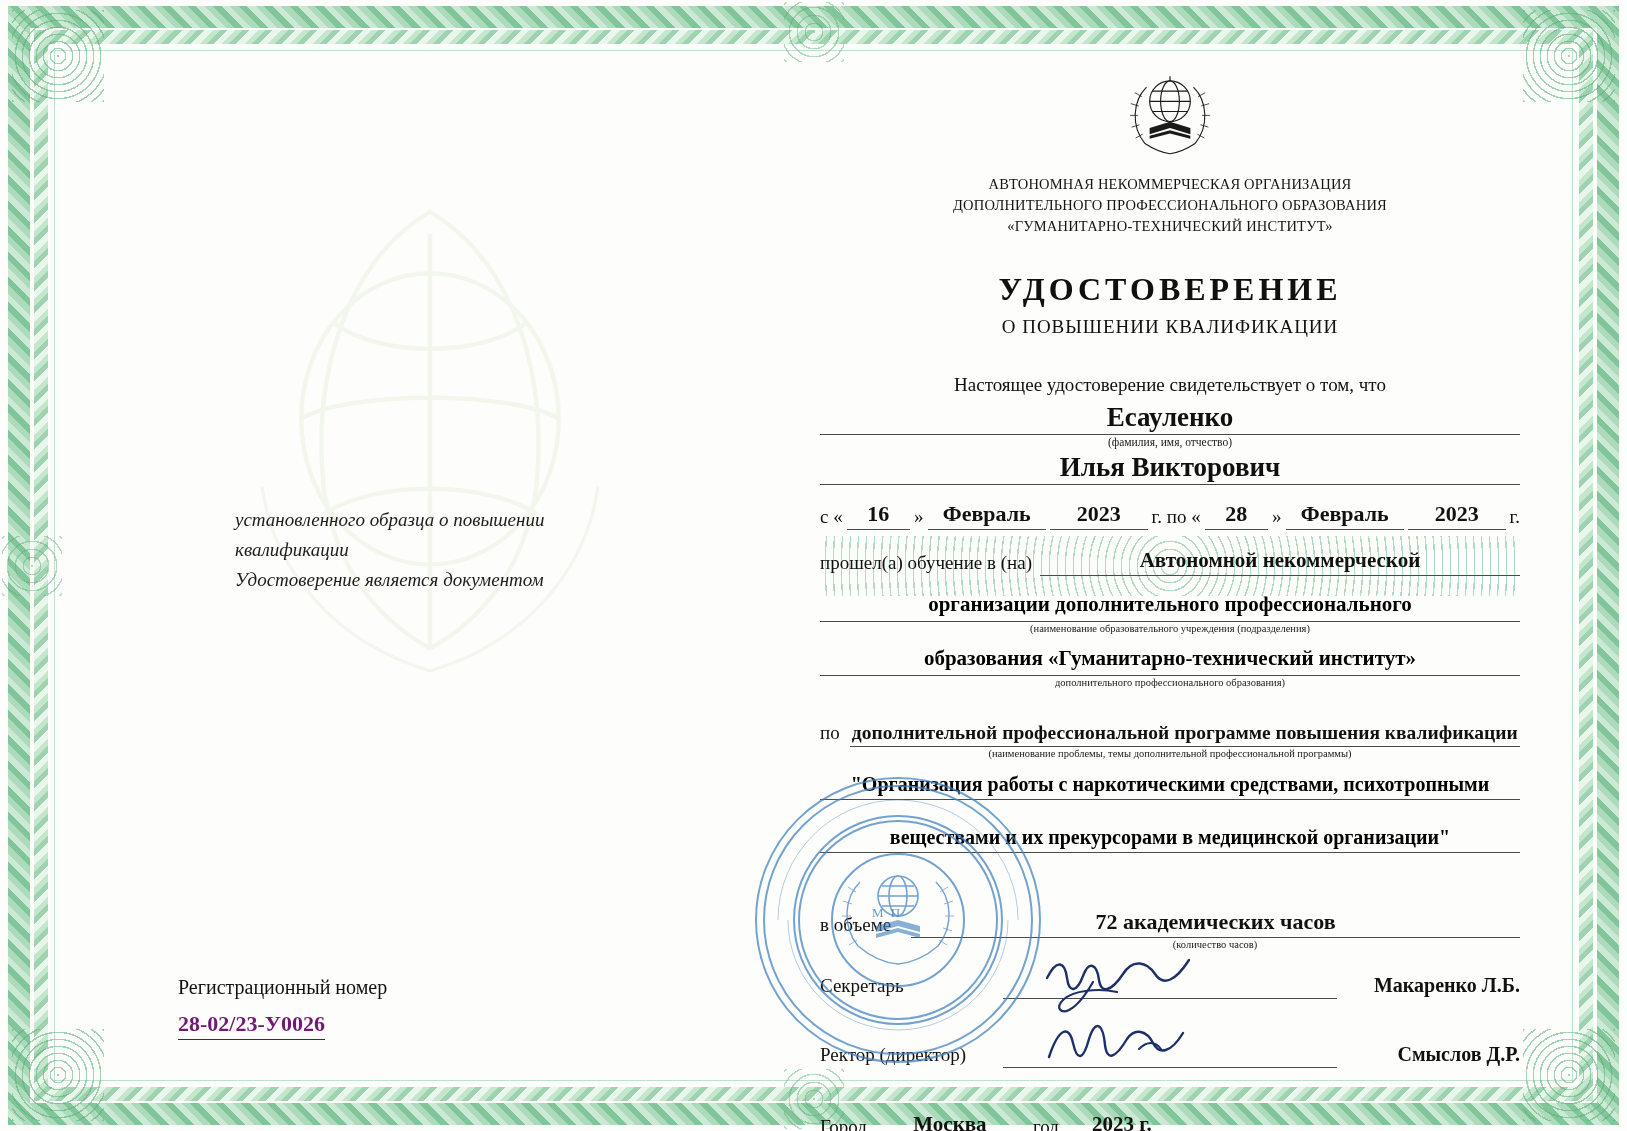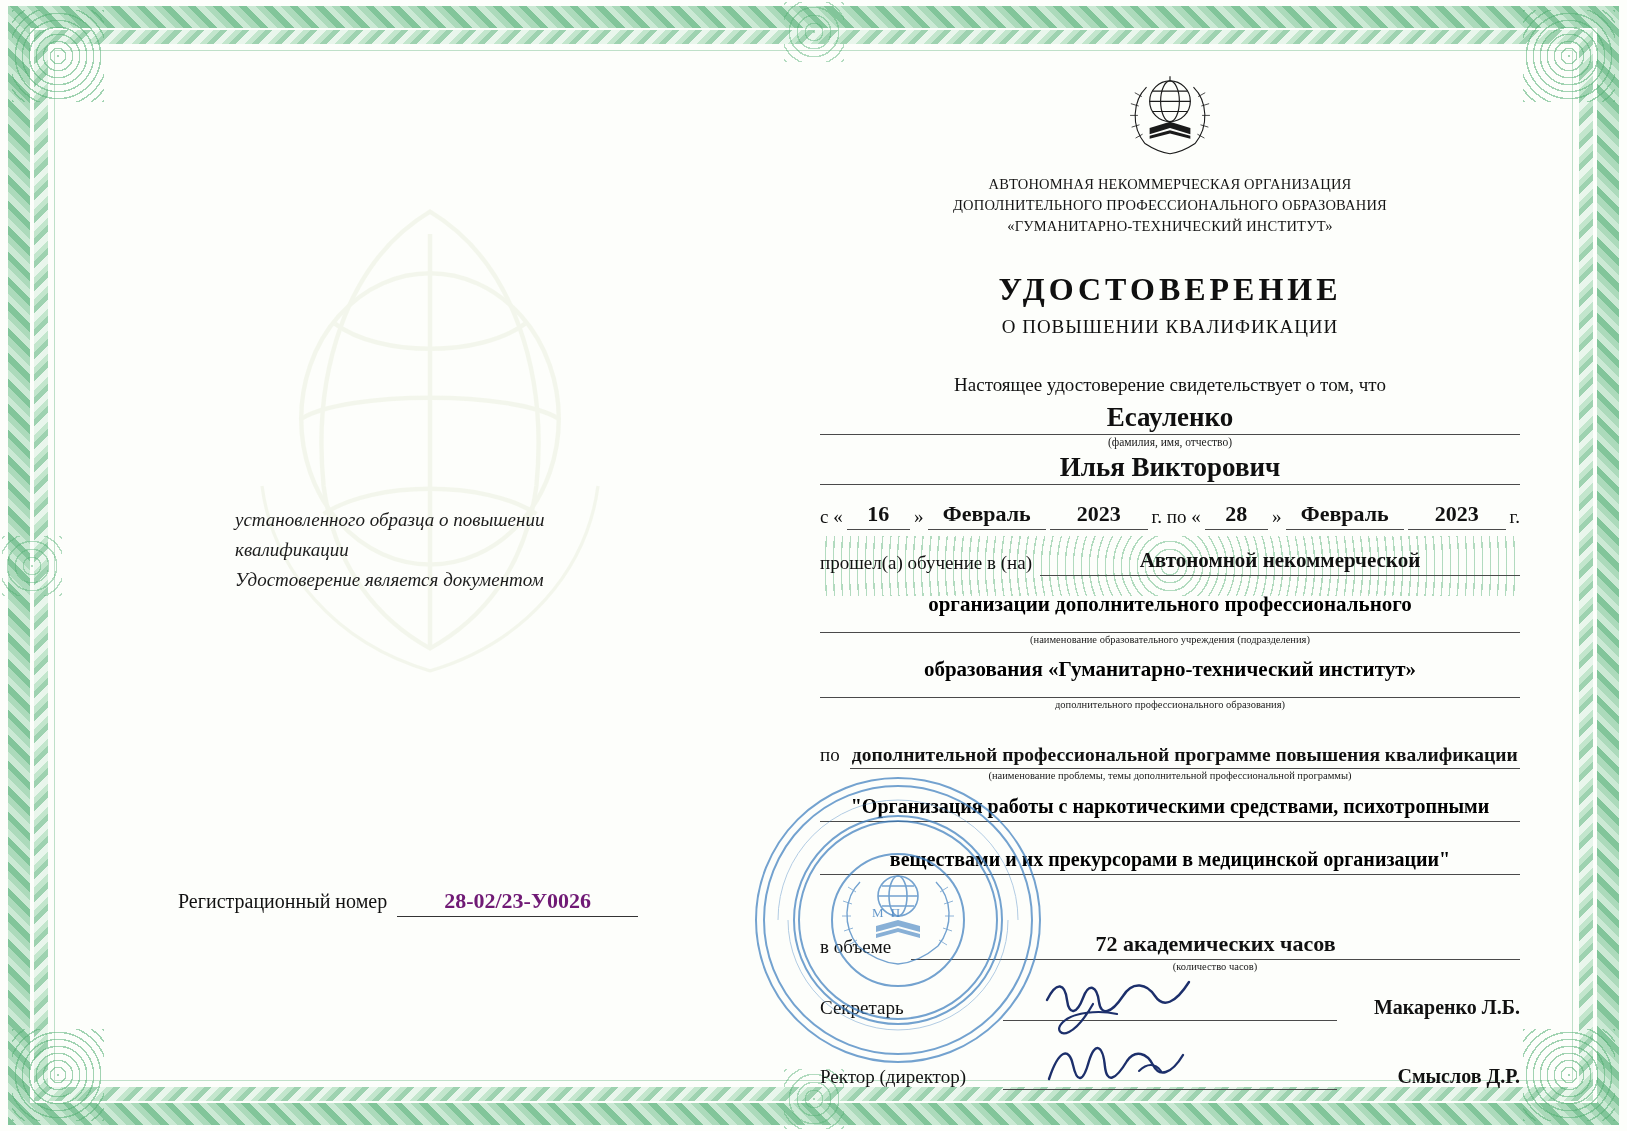--- a/index.html
+++ b/index.html
@@ -87,25 +87,26 @@
     font-family: "Liberation Serif", serif;
     font-style: italic;
     font-size: 19px;
     line-height: 30px;
     color: #1c1c1c;
     text-align: left;
   }
   .reg-wrap {
     position: absolute;
     left: 178px;
-    top: 888px;
+    top: 976px;
     width: 460px;
     display: flex;
-    align-items: center;
+    align-items: flex-start;
     gap: 10px;
+    flex-direction: column;
   }
   .reg-label {
     font-size: 20px;
     color: #111;
     white-space: nowrap;
     padding-bottom: 2px;
   }
   .reg-value {
     flex: 1;
     text-align: center;
@@ -218,21 +219,21 @@
     text-align: center;
     font-weight: bold;
     font-size: 21px;
     padding-bottom: 2px;
   }
   .org-fill-full {
     border-bottom: 1.3px solid #4a4a4a;
     text-align: center;
     font-weight: bold;
     font-size: 21px;
-    padding-bottom: 15px;
+    padding-bottom: 4px;
     margin-top: 16px;
   }
   .org-fill-full.tight { margin-top: 12px; }
   .cap-small {
     text-align: center;
     font-size: 10.5px;
     color: #1a1a1a;
     margin-top: 1px;
   }
 

